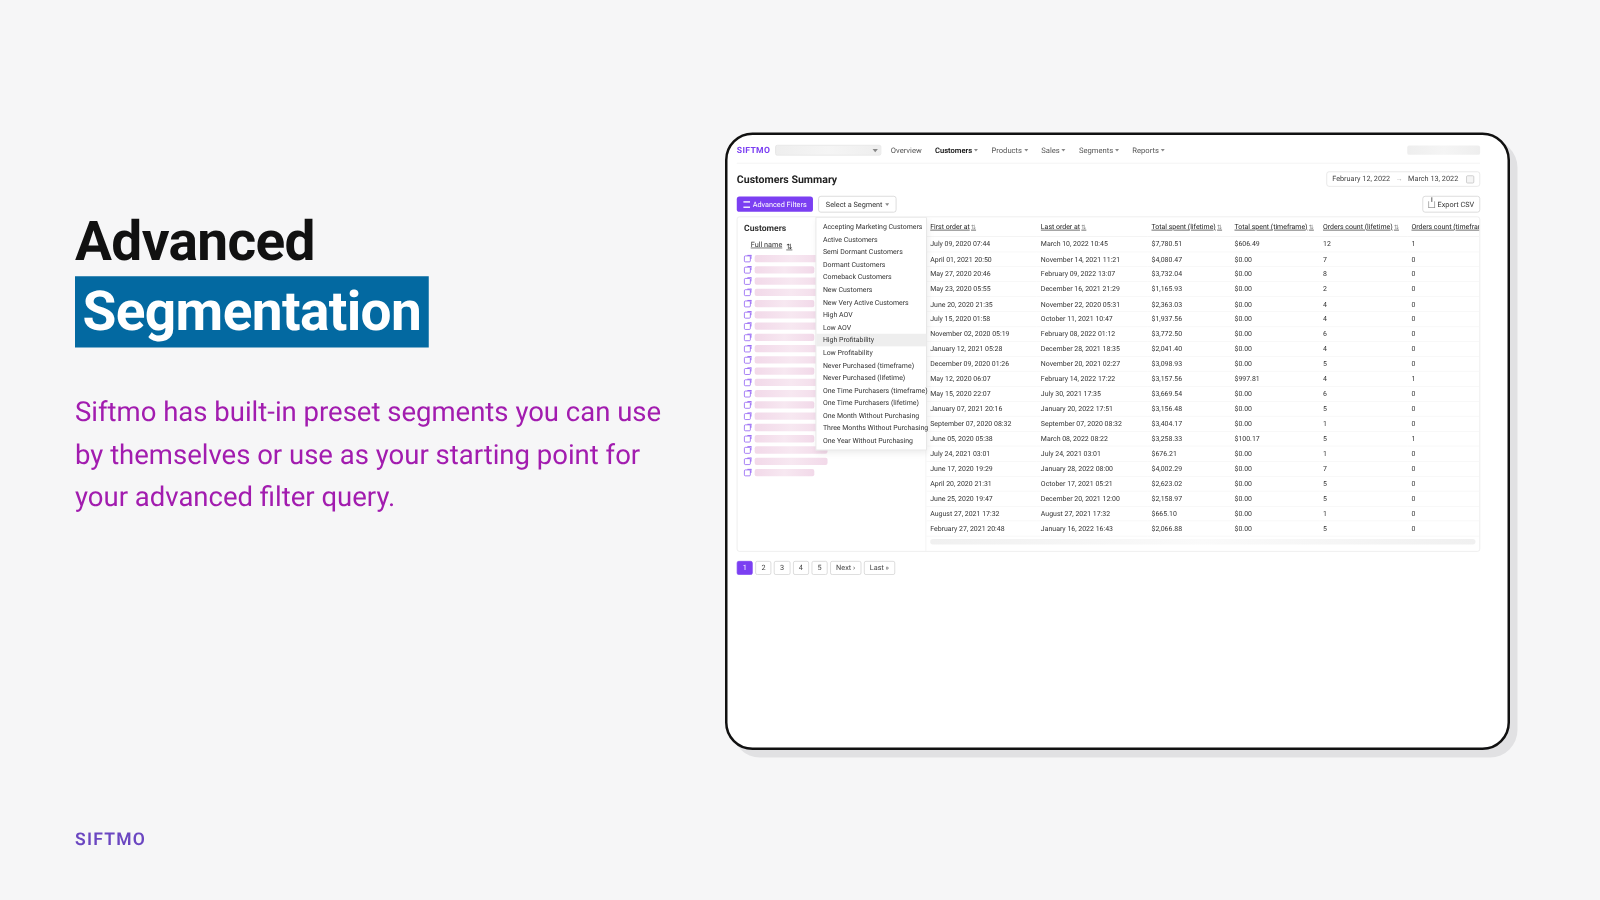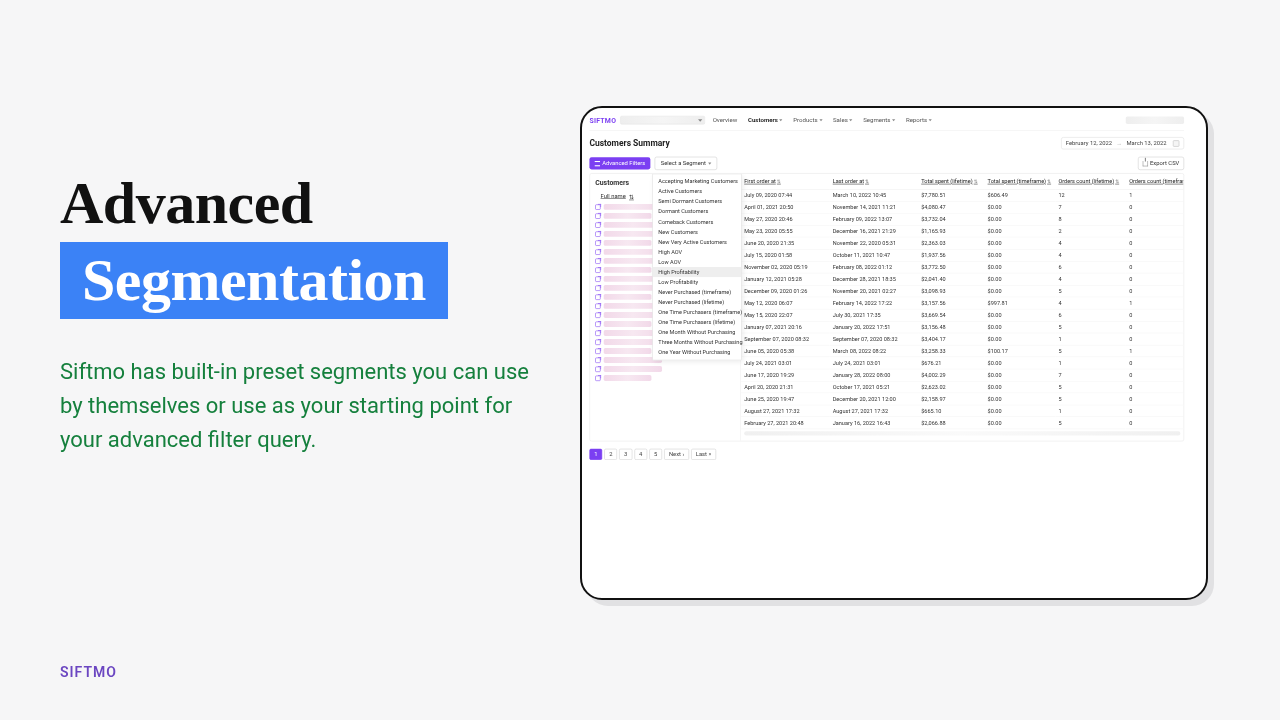--- a/index.html
+++ b/index.html
@@ -1,22 +1,22 @@
 <!DOCTYPE html>
 <html><head>
 <meta charset="utf-8">
 <style>
   * { box-sizing: border-box; margin: 0; padding: 0; }
   html, body { width: 1280px; height: 720px; font-family: -apple-system, BlinkMacSystemFont, "Segoe UI", Roboto, Arial, sans-serif; background: #f6f6f7; overflow: hidden; }
   .page { position: relative; width: 1280px; height: 720px; }
   .left { position: absolute; left: 60px; top: 165px; width: 500px; }
-  .headline { font-size: 60px; font-weight: 700; line-height: 1.28; color: #111; letter-spacing: -0.5px; font-family: Liberation Serif, serif; }
+  .headline { font-size: 44px; font-weight: 700; line-height: 1.28; color: #111; letter-spacing: -0.5px; }
   .headline .hl-line { display: block; }
-  .hl-highlight { display:inline-block; background: #3b82f6; color: #fff; padding: 0 22px; text-align: center; }
-  .body-copy { margin-top: 36px; font-size: 22px; line-height: 1.55; color: #15803d; max-width: 480px; }
+  .hl-highlight { display:inline-block; background: #0369a1; color: #fff; padding: 0 6px; text-align: center; }
+  .body-copy { margin-top: 36px; font-size: 22px; line-height: 1.55; color: #a21caf; max-width: 480px; }
   .brand-footer { position: absolute; left: 60px; bottom: 40px; font-size: 14px; font-weight: 600; letter-spacing: 1px; color: #6b46c1; }
 
   .mock-shadow { position: absolute; left: 586px; top: 112px; width: 628px; height: 494px; background: #e1e1e3; border-radius: 22px; }
   .mock { position: absolute; left: 580px; top: 106px; width: 628px; height: 494px; background: #fff; border: 2px solid #111; border-radius: 22px; overflow: hidden; }
   .mock-inner { transform-origin: top left; transform: scale(0.53); width: 1150px; padding: 10px 14px 20px 14px; font-size: 12px; color: #333; }
 
   .topbar { display: flex; align-items: center; gap: 8px; padding: 4px 0 10px 0; border-bottom: 1px solid #eee; }
   .topbar .logo { color: #7b3ff2; font-weight: 700; font-size: 13px; letter-spacing: 0.5px; }
   .store-switch { width: 160px; height: 16px; background: linear-gradient(90deg,#eee,#f5f5f5,#eee); border: 1px solid #ddd; border-radius: 3px; display:flex; align-items:center; justify-content:flex-end; padding-right:4px; }
   .caret-down { width:0;height:0;border-left:4px solid transparent;border-right:4px solid transparent;border-top:5px solid #888; }

